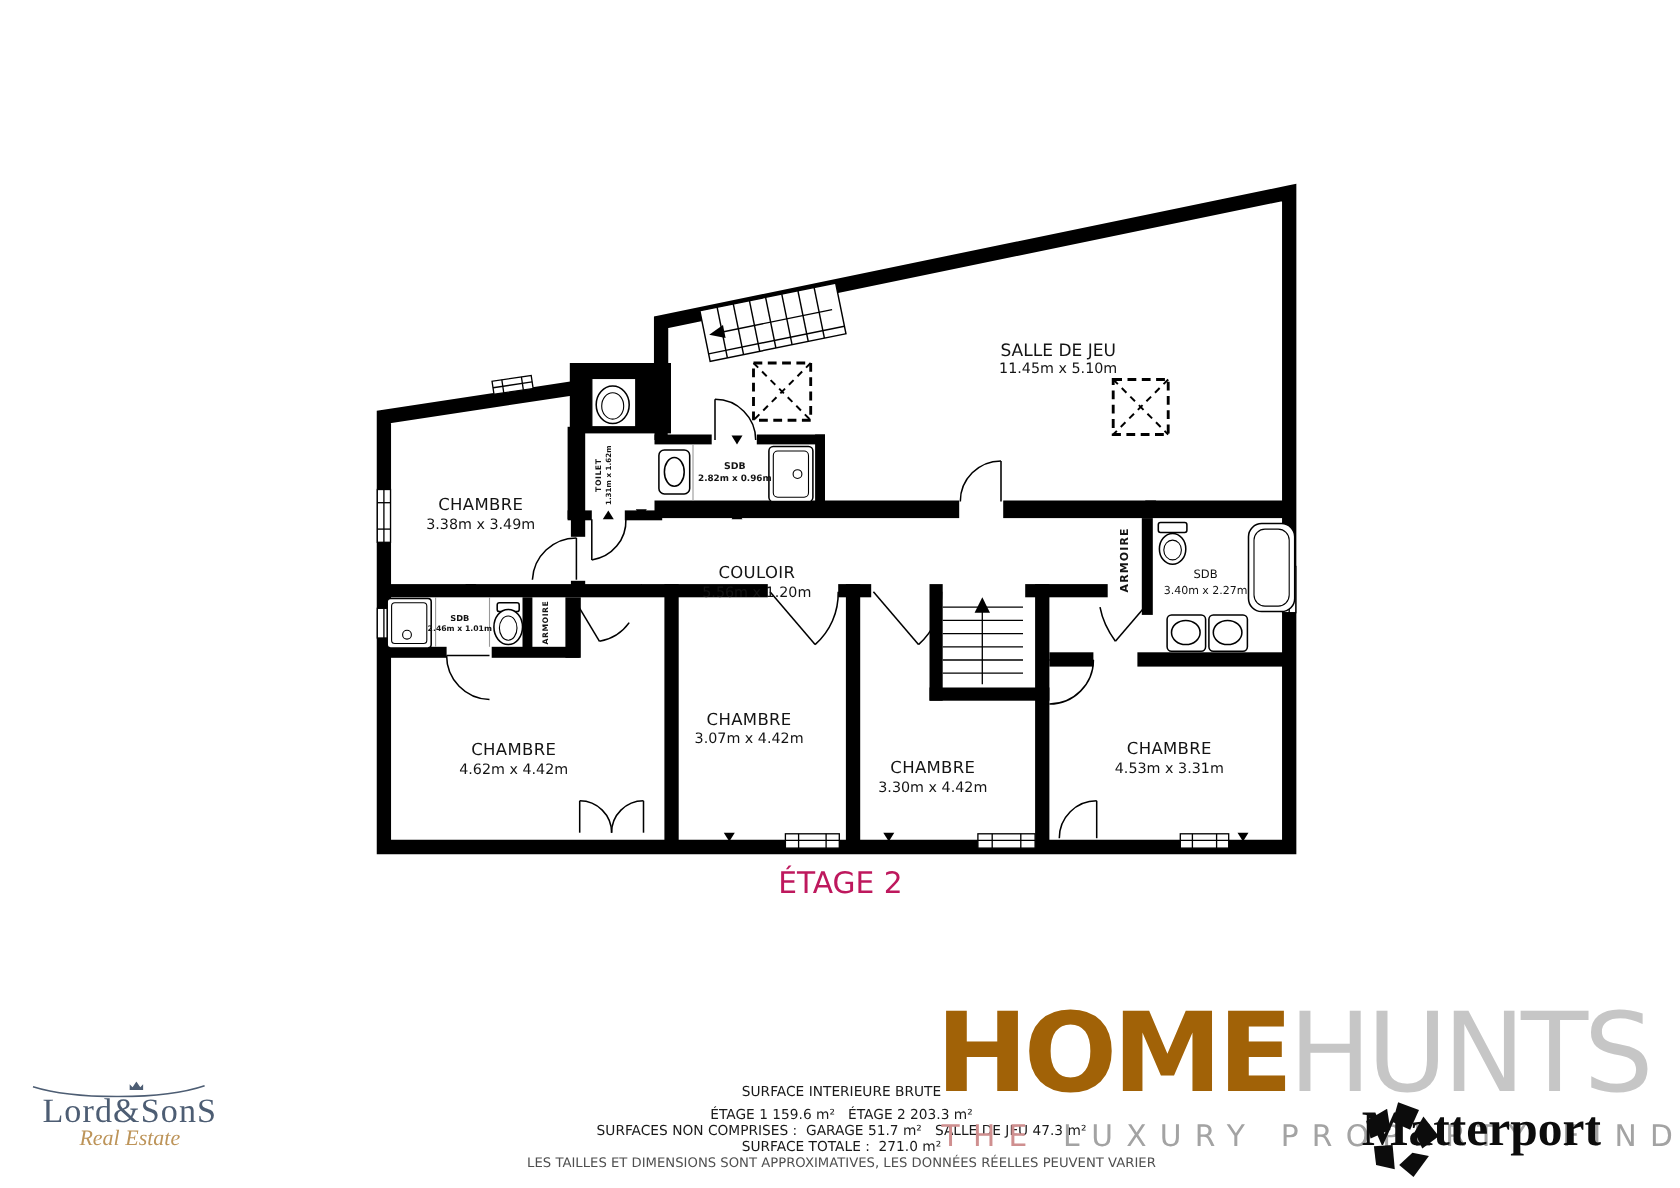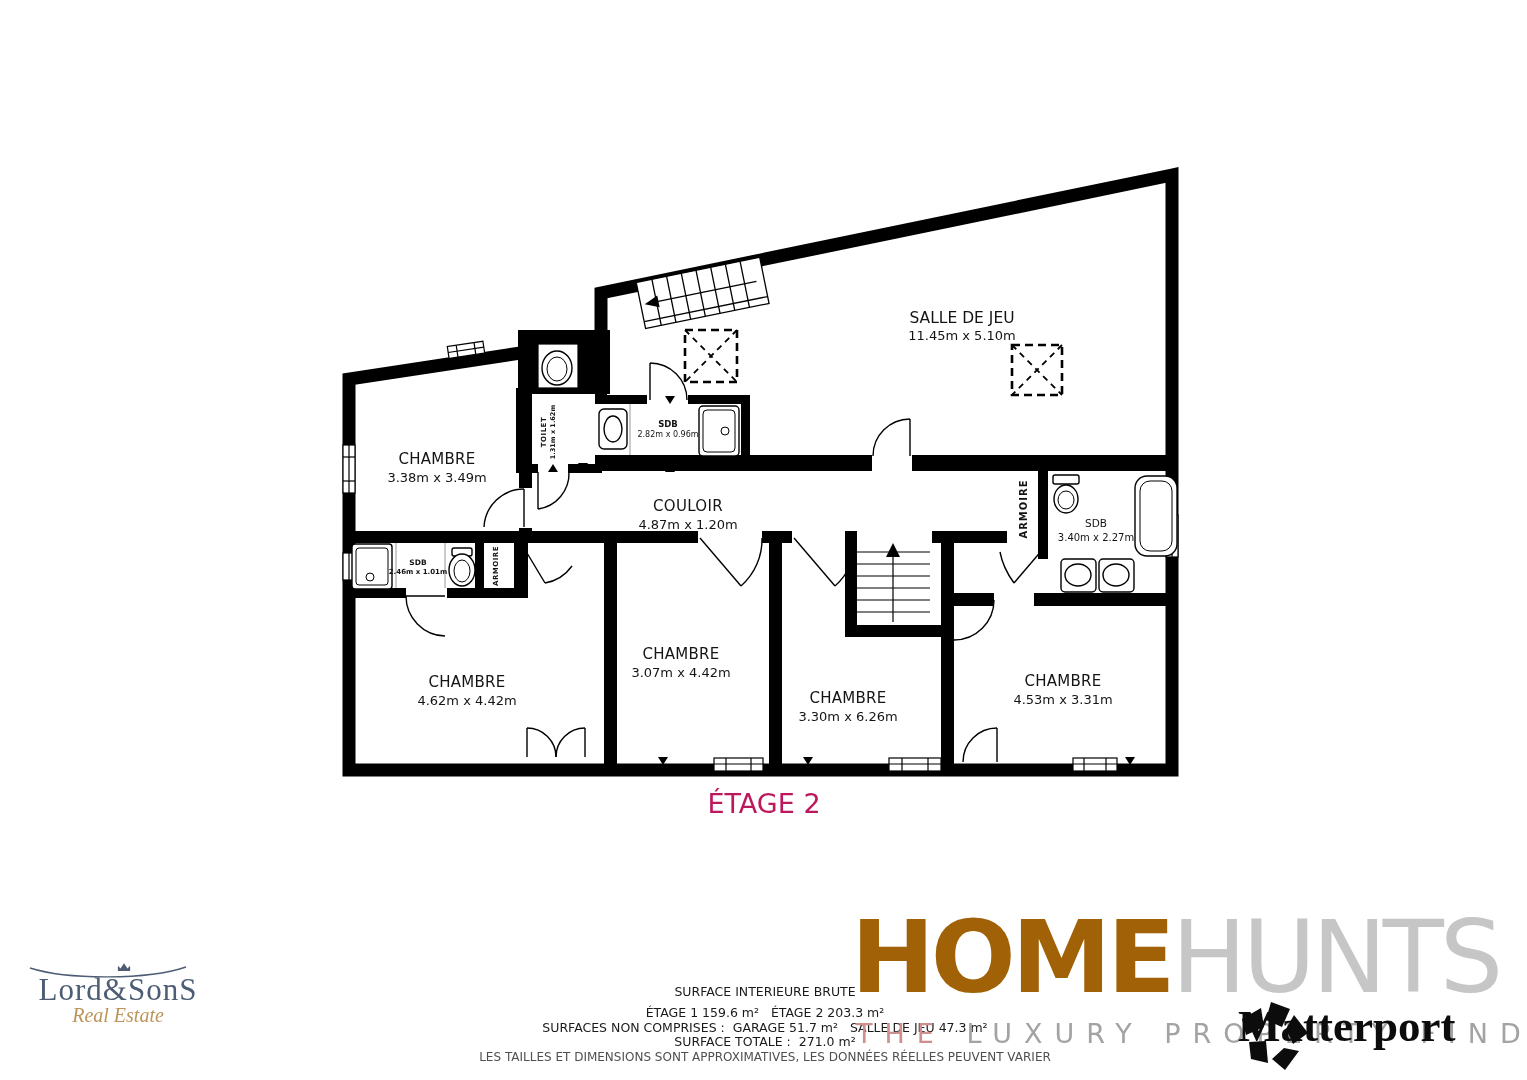--- a/index.html
+++ b/index.html
@@ -9,34 +9,34 @@
   .lbl{position:absolute;transform:translate(-50%,-50%);text-align:center;line-height:1.3;
        white-space:nowrap;color:#141414}
   .lbl .nm,.lbl .dm{display:block}
   .sz-l .nm{font-size:15px;letter-spacing:.3px}
   .sz-l .dm{font-size:13px}
   .sz-sdj .nm{font-size:15.5px}
   .sz-sdj .dm{font-size:13px}
   .sz-m .nm{font-size:10.5px}
   .sz-m .dm{font-size:10px}
   .sz-s .nm{font-size:8.5px;font-weight:bold}
-  .sz-s .dm{font-size:8px;font-weight:normal}
+  .sz-s .dm{font-size:8px;font-weight:bold}
   .sz-xs .nm{font-size:7.5px;font-weight:bold}
   .sz-xs .dm{font-size:7px;font-weight:bold}
   .rot{transform:translate(-50%,-50%) rotate(-90deg)}
   .armoire-lbl{font-size:10px;font-weight:bold;letter-spacing:1px}
   .armoire-lbl.small{font-size:7px;letter-spacing:.5px}
   .toilet-lbl .nm{font-size:7px;font-weight:bold;letter-spacing:.5px}
   .toilet-lbl .dm{font-size:6.5px;font-weight:bold}
   .floor-title{position:absolute;transform:translate(-50%,-50%);font-size:27px;color:#be185d}
   .footer{position:absolute;left:765px;transform:translateX(-50%);font-size:12.5px;
           white-space:pre;text-align:center;color:#1a1a1a}
   .footer.gray{color:#4f4f4f;font-size:12px}
   
-  .lordsons{position:absolute;left:28px;top:972px;width:180px;text-align:center;color:#4d5d73}
+  .lordsons{position:absolute;left:28px;top:992px;width:180px;text-align:center;color:#4d5d73}
   .lordsons .main{font-family:"Liberation Serif",serif;font-size:31px;letter-spacing:1px;position:relative;display:inline-block}
   .lordsons .crown{position:absolute;left:54%;top:-9px;transform:translateX(-50%)}
   .lordsons .tagline{font-family:"Liberation Serif",serif;font-style:italic;font-size:20px;
                      color:#bd9459;margin-top:-4px}
   .lordsons .swash{display:block;margin:-6px auto 0}
   
   .homehunts{position:absolute;left:851px;top:908px;font-size:100px;line-height:1;
              letter-spacing:-4px;white-space:nowrap}
   .homehunts .w1{font-weight:bold;color:#a16207}
   .homehunts .w2{font-weight:normal;color:#c6c6c6}
@@ -248,23 +248,23 @@
   <span class="dm">3.38m x 3.49m</span>
 </div>
 <div class="lbl rot toilet-lbl" style="left:549px;top:432px">
   <span class="nm">TOILET</span>
   <span class="dm">1.31m x 1.62m</span>
 </div>
 <div class="lbl sz-s" style="left:668px;top:430px">
   <span class="nm">SDB</span>
   <span class="dm">2.82m x 0.96m</span>
 </div>
-<div class="lbl sz-l" style="left:688px;top:515px">
+<div class="lbl sz-l" style="left:688px;top:530px">
   <span class="nm">COULOIR</span>
-  <span class="dm">4.87m x 1.20m</span>
+  <span class="dm">5.56m x 1.20m</span>
 </div>
 <div class="lbl rot armoire-lbl" style="left:1023px;top:509px">
   <span>ARMOIRE</span>
 </div>
 <div class="lbl sz-m" style="left:1096px;top:530px">
   <span class="nm">SDB</span>
   <span class="dm">3.40m x 2.27m</span>
 </div>
 <div class="lbl sz-xs" style="left:418px;top:567px">
   <span class="nm">SDB</span>
@@ -276,21 +276,21 @@
 <div class="lbl sz-l" style="left:467px;top:691px">
   <span class="nm">CHAMBRE</span>
   <span class="dm">4.62m x 4.42m</span>
 </div>
 <div class="lbl sz-l" style="left:681px;top:663px">
   <span class="nm">CHAMBRE</span>
   <span class="dm">3.07m x 4.42m</span>
 </div>
 <div class="lbl sz-l" style="left:848px;top:707px">
   <span class="nm">CHAMBRE</span>
-  <span class="dm">3.30m x 6.26m</span>
+  <span class="dm">3.30m x 4.42m</span>
 </div>
 <div class="lbl sz-l" style="left:1063px;top:690px">
   <span class="nm">CHAMBRE</span>
   <span class="dm">4.53m x 3.31m</span>
 </div>
 
 <div class="floor-title" style="left:764px;top:803px">ÉTAGE 2</div>
 
 <div class="footer" style="top:984px">SURFACE INTERIEURE BRUTE</div>
 <div class="footer" style="top:1005px">ÉTAGE 1 159.6 m²   ÉTAGE 2 203.3 m²</div>

